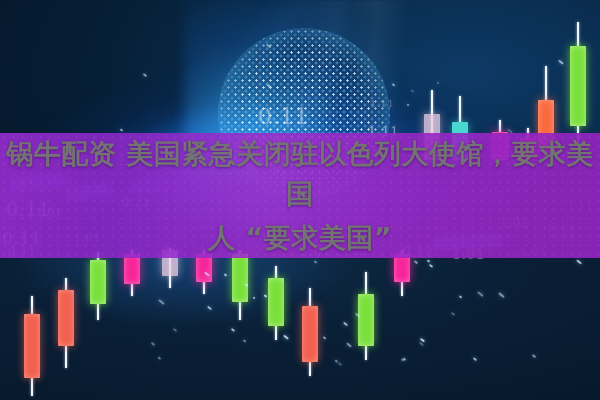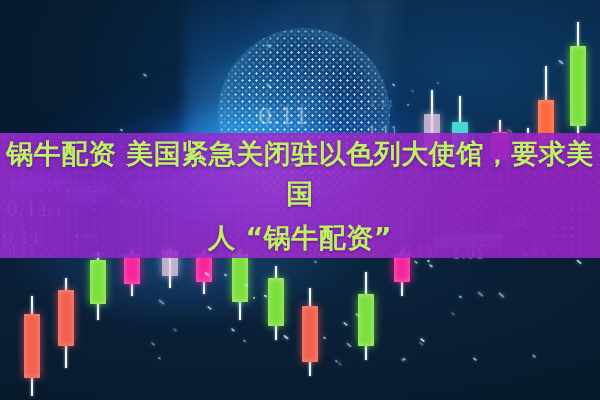--- a/index.html
+++ b/index.html
@@ -145,21 +145,21 @@
   .headline {
     position: absolute;
     left: 0; right: 0;
     top: 133px; height: 125px;
     display: flex;
     flex-direction: column;
     align-items: center;
     justify-content: center;
     gap: 4px;
     text-align: center;
-    color: #bef264;
+    color: #737373;
     font-weight: 700;
     font-size: 27px;
     line-height: 40px;
     letter-spacing: 0.5px;
     text-shadow: 0 1px 3px rgba(60,0,90,0.55);
   }
   .headline .l1, .headline .l2 { display: block; padding: 0 6px; }
 </style>
 </head>
 <body>
@@ -335,16 +335,16 @@
       <div class="num" style="left: 568px; top: 200px; font-size: 10px; opacity: 0.4;">1.11</div>
       <div class="num" style="left: 196px; top: 152px; font-size: 12px; opacity: 0.45;">0.11</div>
     </div>
 
   <div class="band">
     <div class="band-noise"></div>
   </div>
 
   <div class="headline">
     <span class="l1">锅牛配资 美国紧急关闭驻以色列大使馆，要求美国</span>
-    <span class="l2">人 “锅牛配资”</span>
+    <span class="l2">人 “要求美国”</span>
   </div>
 
 </div>
 
 </body></html>

